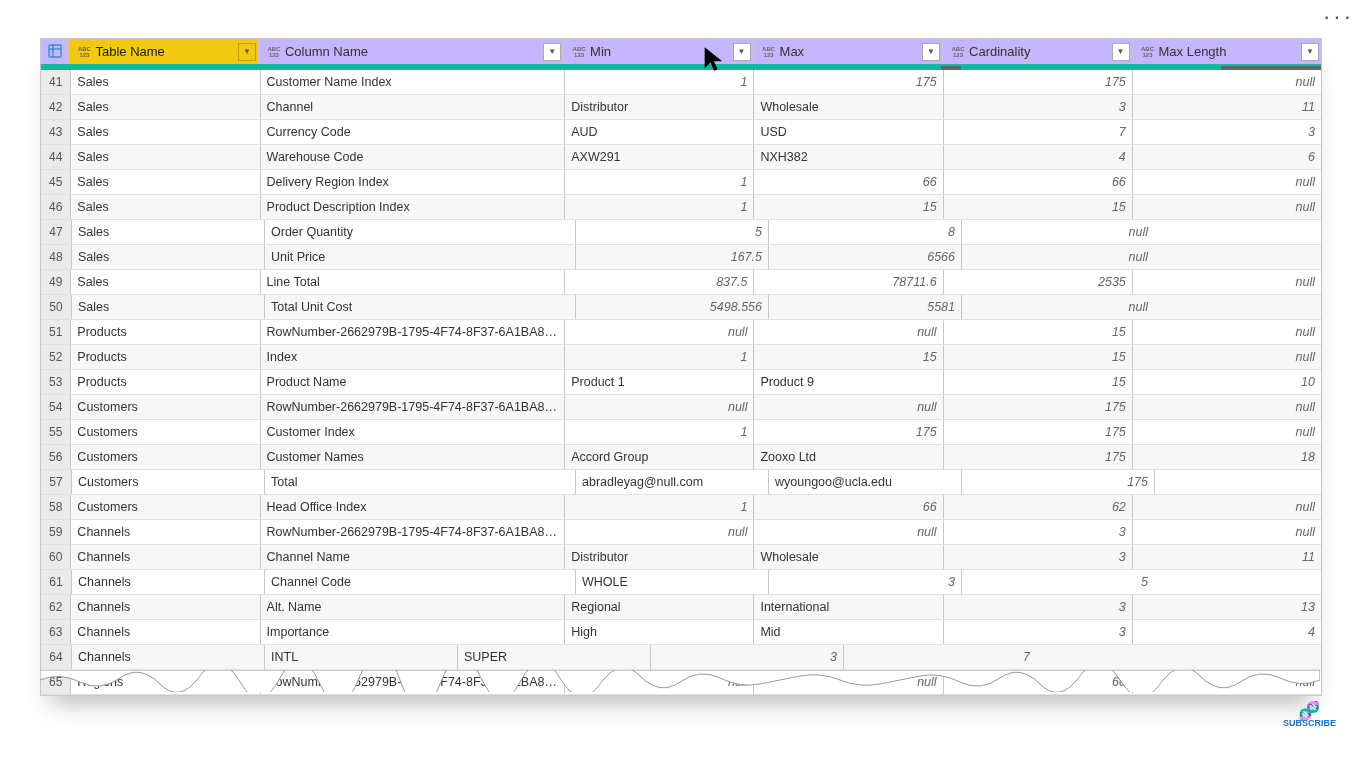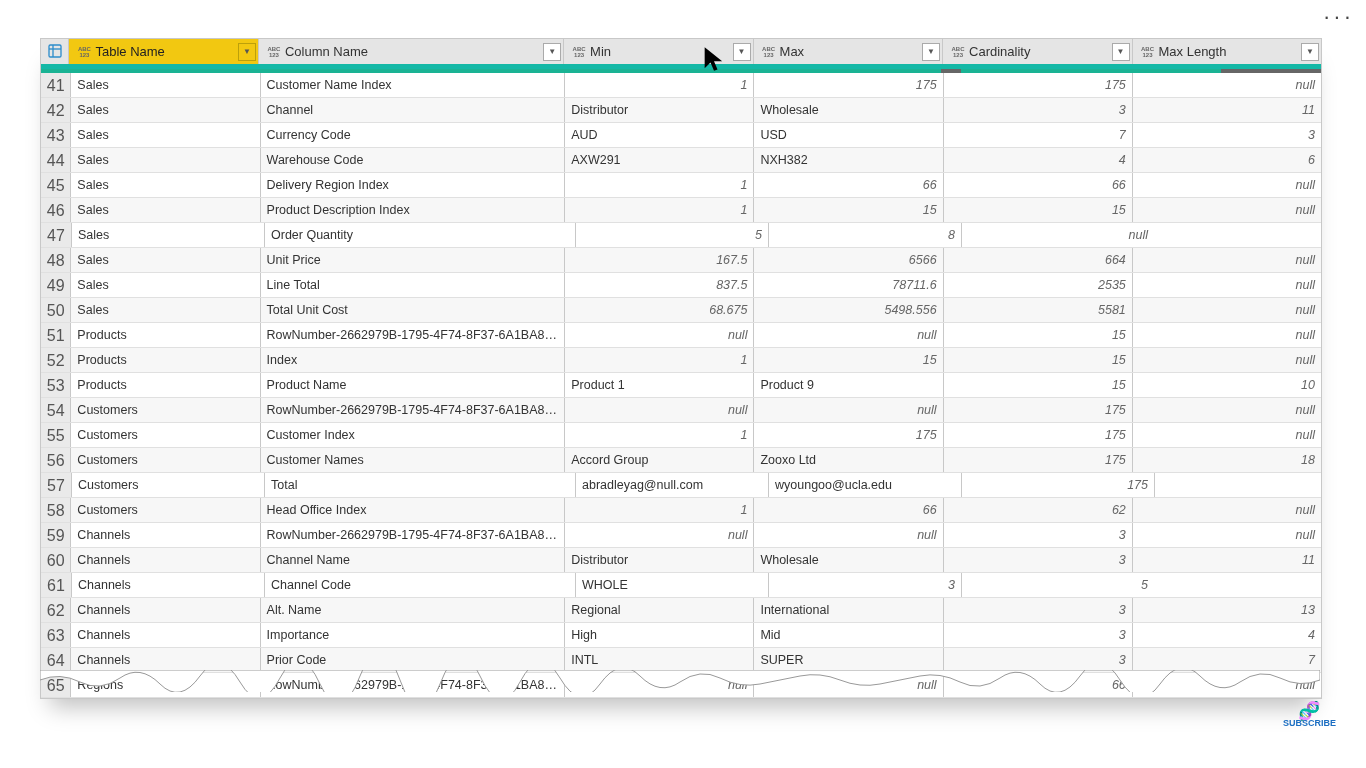--- a/index.html
+++ b/index.html
@@ -1,20 +1,20 @@
 <!DOCTYPE html>
 <html><head>
 <meta charset="utf-8">
 <style>
 html,body{margin:0;padding:0;font-family:"Segoe UI",Arial,sans-serif;font-size:13px;background:#fff;color:#333}
 .wrap{position:relative;width:1366px;height:768px;overflow:hidden;background:#fff}
 .dots{position:absolute;top:4px;right:12px;font-size:22px;letter-spacing:3px;color:#444}
 .grid{position:absolute;left:40px;top:38px;width:1280px;border:1px solid #c8c8c8;box-shadow:0 18px 22px -10px rgba(0,0,0,0.25)}
-.hdr{display:flex;background:#e5e5e5;border-bottom:5px solid #14b8a6;height:25px;font-weight:500}
-.rowidx{width:30px;text-align:center;border-right:1px solid #c8c8c8;background:#eaeaea;font-size:16px;color:#555;line-height:25px}
+.hdr{display:flex;background:#c4b5fd;border-bottom:2px solid #14b8a6;height:25px;font-weight:500}
+.rowidx{width:30px;text-align:center;border-right:1px solid #c8c8c8;background:#eaeaea;font-size:12px;color:#555;line-height:25px}
 .cell{border-right:1px solid #c8c8c8;padding:0 6px;line-height:25px;white-space:nowrap;overflow:hidden;text-overflow:ellipsis}
 .c-tn{width:180px}
 .c-cn{width:298px}
 .c-min{width:180px}
 .c-max{width:180px}
 .c-card{width:180px}
 .c-mlen{width:180px}
 .hcell{display:flex;align-items:center;gap:2px;position:relative}
 .typebadge{width:18px;height:16px;display:flex;flex-direction:column;align-items:center;justify-content:center;font-size:6px;line-height:6px;color:#666;font-weight:bold}
 .filter{position:absolute;right:2px;top:4px;width:16px;height:16px;border:1px solid #aaa;background:#fff;font-size:8px;line-height:15px;text-align:center;color:#555}
@@ -178,37 +178,35 @@
           <div class="cell c-min num italic">5</div>
           <div class="cell c-card num italic">8</div>
           <div class="cell c-mlen italic num" style="border-right: none;">null</div>
         </div>
         <div class="row">
           <div class="rowidx">48</div>
           <div class="cell c-tn">Sales</div>
           <div class="cell c-cn">Unit Price</div>
           <div class="cell c-min num italic">167.5</div>
           <div class="cell c-max num italic">6566</div>
-          <div class="cell c-card num italic">664</div>
           <div class="cell c-mlen italic num" style="border-right: none;">null</div>
         </div>
         <div class="row">
           <div class="rowidx">49</div>
           <div class="cell c-tn">Sales</div>
           <div class="cell c-cn">Line Total</div>
           <div class="cell c-min num italic">837.5</div>
           <div class="cell c-max num italic">78711.6</div>
           <div class="cell c-card num italic">2535</div>
           <div class="cell c-mlen italic num" style="border-right: none;">null</div>
         </div>
         <div class="row">
           <div class="rowidx">50</div>
           <div class="cell c-tn">Sales</div>
           <div class="cell c-cn">Total Unit Cost</div>
-          <div class="cell c-min num italic">68.675</div>
           <div class="cell c-max num italic">5498.556</div>
           <div class="cell c-card num italic">5581</div>
           <div class="cell c-mlen italic num" style="border-right: none;">null</div>
         </div>
         <div class="row">
           <div class="rowidx">51</div>
           <div class="cell c-tn">Products</div>
           <div class="cell c-cn">RowNumber-2662979B-1795-4F74-8F37-6A1BA80...</div>
           <div class="cell c-min italic num">null</div>
           <div class="cell c-max italic num">null</div>
@@ -317,21 +315,20 @@
           <div class="cell c-tn">Channels</div>
           <div class="cell c-cn">Importance</div>
           <div class="cell c-min">High</div>
           <div class="cell c-max">Mid</div>
           <div class="cell c-card num italic">3</div>
           <div class="cell c-mlen num italic" style="border-right: none;">4</div>
         </div>
         <div class="row">
           <div class="rowidx">64</div>
           <div class="cell c-tn">Channels</div>
-          <div class="cell c-cn">Prior Code</div>
           <div class="cell c-min">INTL</div>
           <div class="cell c-max">SUPER</div>
           <div class="cell c-card num italic">3</div>
           <div class="cell c-mlen num italic" style="border-right: none;">7</div>
         </div>
         <div class="row">
           <div class="rowidx">65</div>
           <div class="cell c-tn">Regions</div>
           <div class="cell c-cn">RowNumber-2662979B-1795-4F74-8F37-6A1BA80...</div>
           <div class="cell c-min italic num">null</div>

